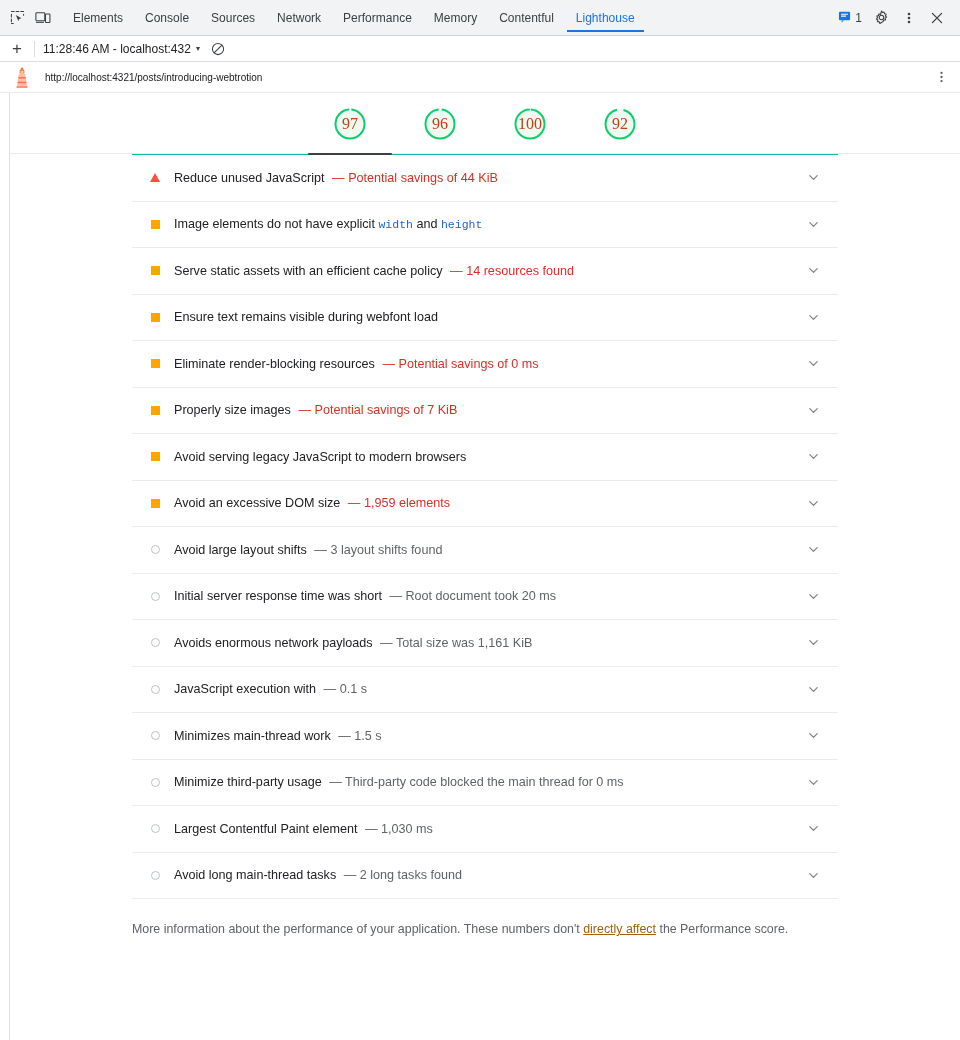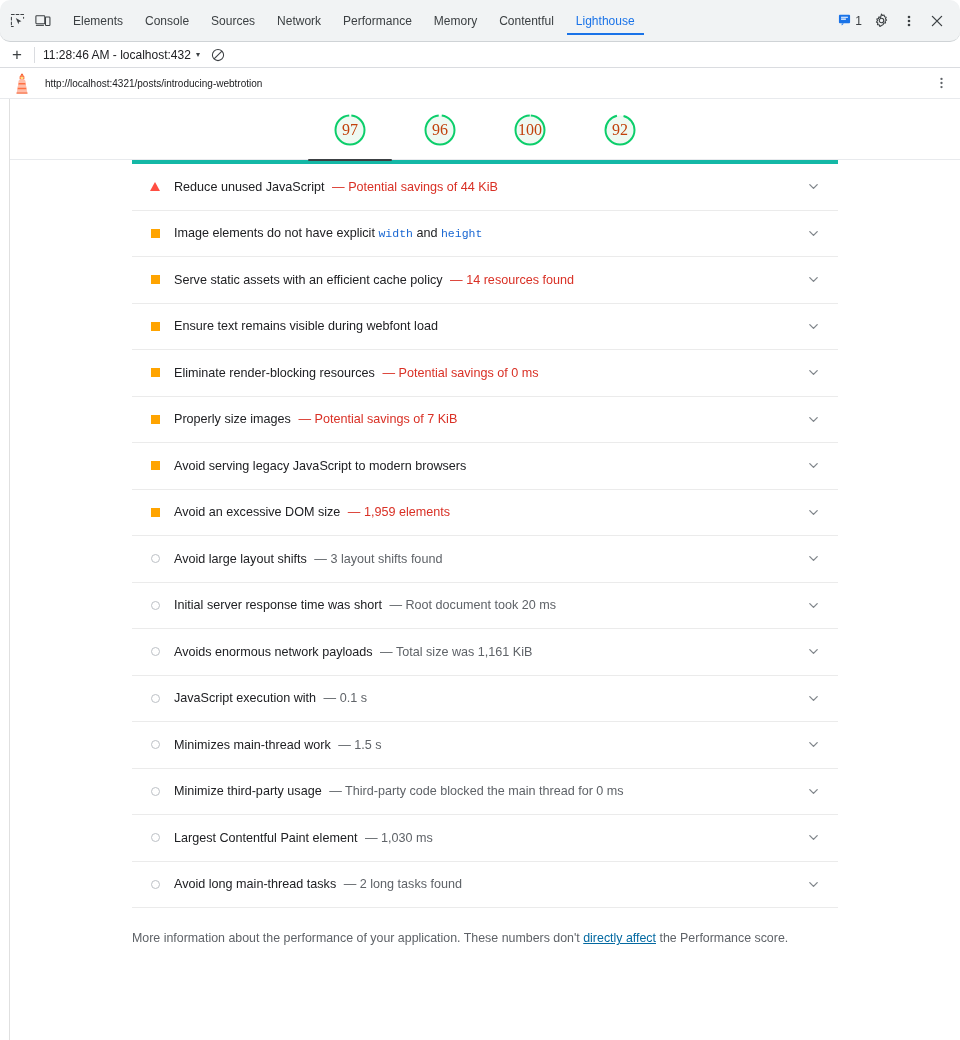--- a/index.html
+++ b/index.html
@@ -7,24 +7,23 @@
     width: 960px; height: 1040px;
     background: #ffffff;
     font-family: "Liberation Sans", sans-serif;
     -webkit-font-smoothing: antialiased;
   }
   #app { position: relative; width: 960px; height: 1040px; overflow: hidden; background:#fff; }
 
   
   .devtools-tabbar {
     display: flex; align-items: center;
-    height: 42px; background: #f1f3f4;
+    height: 36px; background: #f1f3f4;
     border-bottom: 1px solid #cfd3d6;
     padding: 0 4px;
-    border-radius: 10px;
   }
   .tb-icon {
     width: 26px; height: 26px;
     display: flex; align-items: center; justify-content: center;
     color: #5f6368; flex: 0 0 auto;
   }
   .tabs { display: flex; align-items: center; height: 28px; margin-left: 6px; }
   .tab {
     position: relative;
     height: 28px; line-height: 28px;
@@ -99,21 +98,21 @@
     position: absolute; bottom: -13px; left: -12px; right: -12px;
     height: 2px; background: #3c4043; border-radius: 1px;
   }
 
   
   .diag-title {
     font-size: 11.5px; letter-spacing: 1.0px; color: #5f6368;
     padding: 20px 0 13px 2px; margin-left: 122px;
     text-transform: uppercase;
   }
-  .audit-list { margin: 0 122px 0 122px; border-top: 4px solid #14b8a6; }
+  .audit-list { margin: 0 122px 0 122px; border-top: 1px solid #14b8a6; }
   .audit-row {
     display: flex; align-items: center;
     height: 46.5px;
     border-bottom: 1px solid #ebebeb;
     padding: 0 18px 0 18px;
   }
   .audit-badge { width: 10px; height: 10px; flex: 0 0 auto; margin-right: 14px; display:flex; align-items:center; justify-content:center; }
   .badge-square { width: 9px; height: 9px; background: #ffa400; }
   .badge-tri {
     width: 0; height: 0;
@@ -130,21 +129,21 @@
   .code {
     font-family: "Liberation Mono", monospace;
     font-size: 11.5px; color: #1967d2;
   }
   .chev { margin-left: auto; width: 14px; height: 14px; color: #80868b; display:flex; align-items:center; justify-content:center; }
 
   .footer-note {
     margin: 22px 122px 0 122px;
     font-size: 12.4px; color: #5f6368; line-height: 1.4;
   }
-  .footer-note a { color: #0369a1; text-decoration: underline; }
+  .footer-note a { color: #a16207; text-decoration: underline; }
 </style>
 </head>
 <body>
 
 <div id="app">
 
   <div class="devtools-tabbar">
     <div class="tb-icon">
       <svg width="15" height="15" viewBox="0 0 16 16">
         <path d="M1.5 1.5h3M6.5 1.5h3M11.5 1.5h3M1.5 4.5v3M1.5 9.5v3M14.5 4.5v1M1.5 14.5h2" stroke="#3c4043" stroke-width="1.1" fill="none" stroke-linecap="round"></path>

